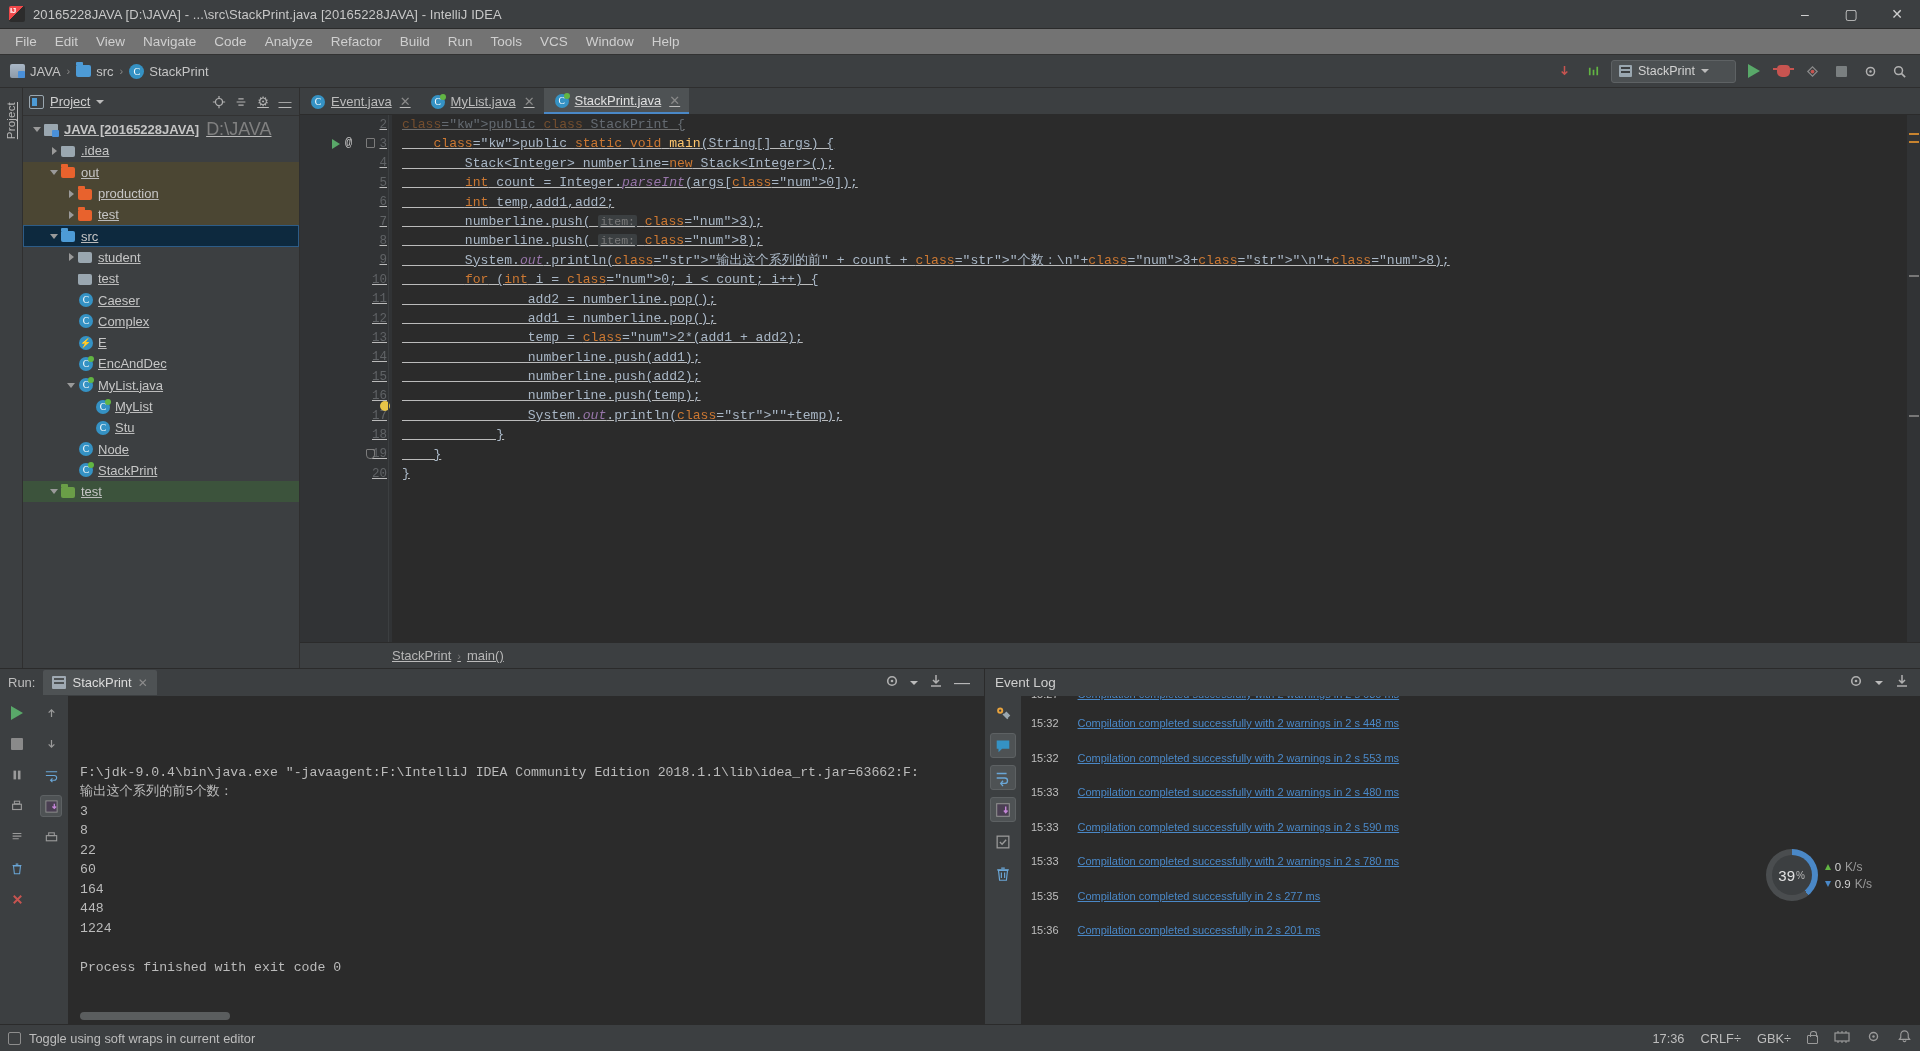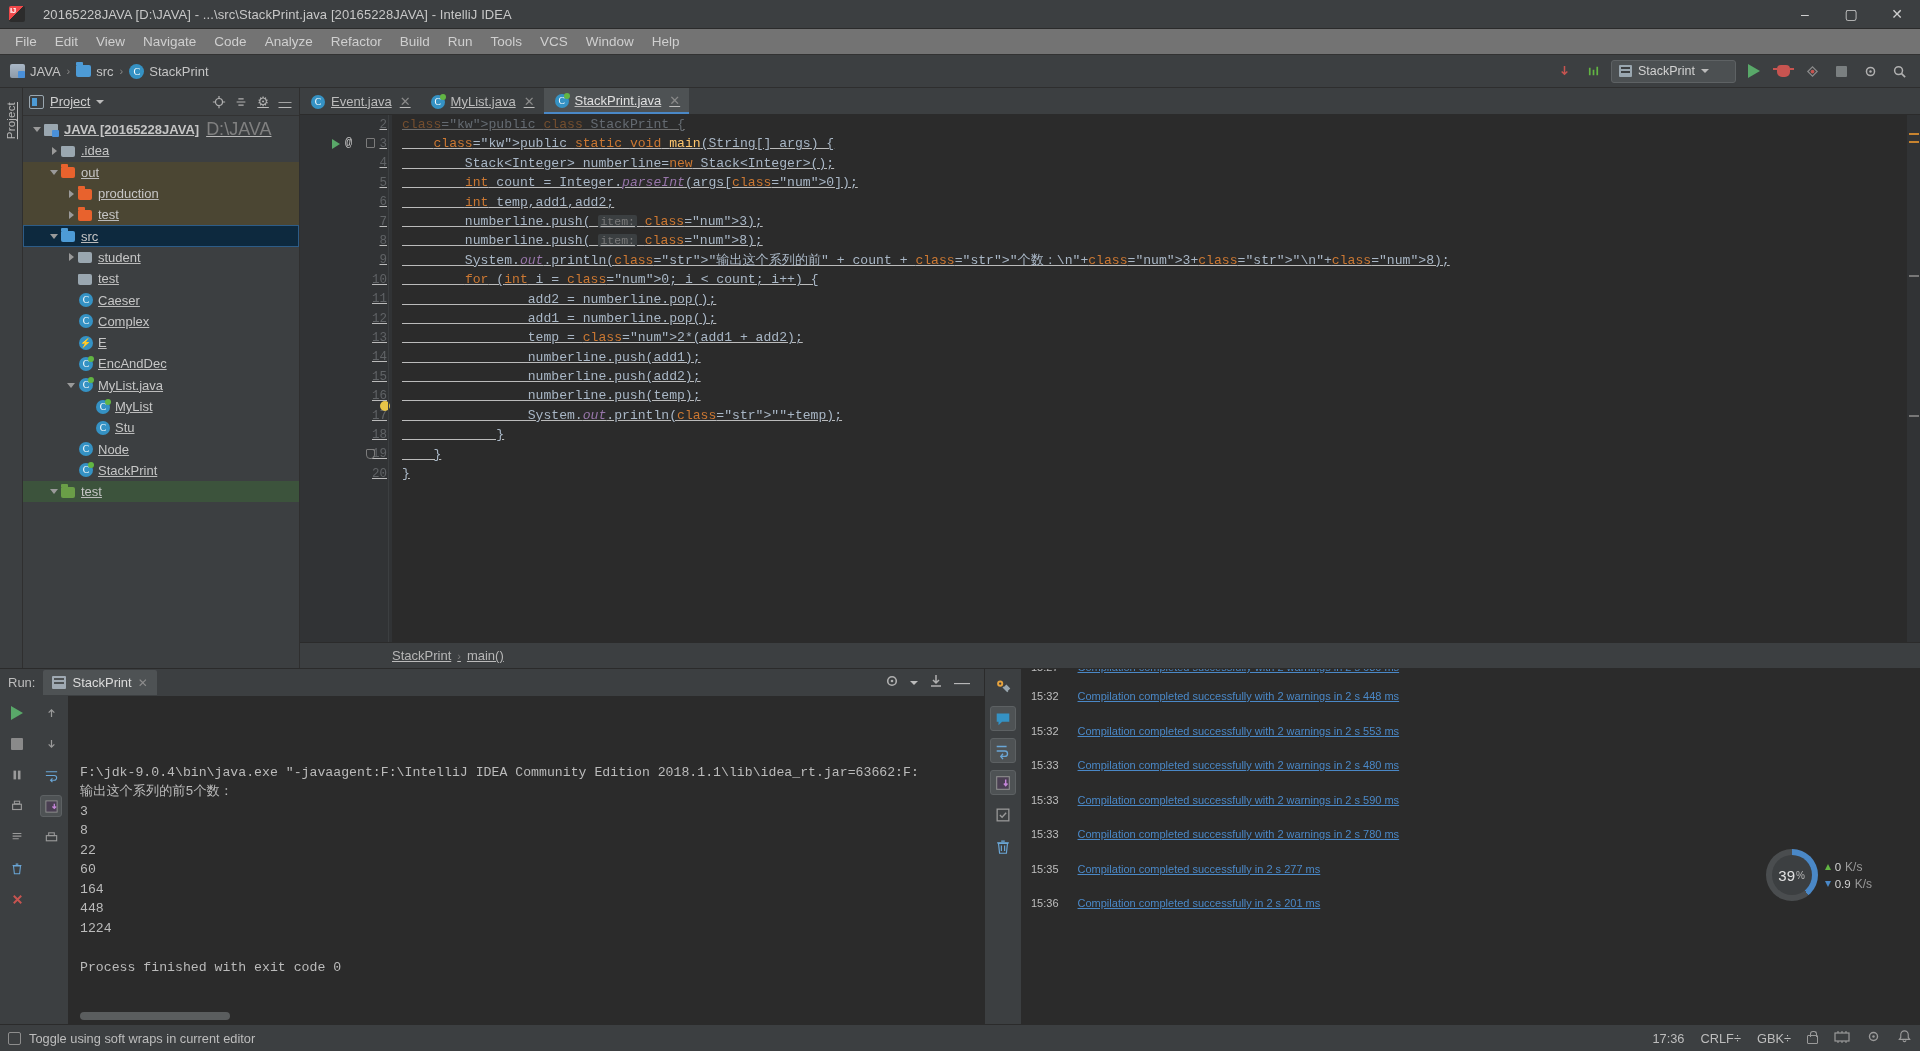--- a/index.html
+++ b/index.html
@@ -19,21 +19,21 @@
   }
   .tb-icon {
     width:16px; height:16px; margin-left:9px; margin-right:8px;
     background:linear-gradient(135deg,#f0484a 0%,#f0484a 45%,#2c2c2c 46%,#2c2c2c 100%);
     border-radius:2px; position:relative; flex:0 0 16px;
   }
   .tb-icon::after{
     content:"IJ"; position:absolute; left:1px; top:0px; font-size:8px; color:#fff;
     font-family:"Liberation Sans",sans-serif; font-weight:bold; letter-spacing:-0.5px;
   }
-  .tb-title { font-size:13px; color:#c8c8c8; letter-spacing:.1px;margin-left:10px; }
+  .tb-title { font-size:13px; color:#c8c8c8; letter-spacing:.1px; }
   .tb-spacer { flex:1; }
   .tb-btns { display:flex; height:29px; }
   .tb-btn {
     width:46px; height:29px; display:flex; align-items:center; justify-content:center;
     color:#cfcfcf; font-size:14px;
   }
   .glyph-min, .glyph-max, .glyph-close { display:block; }
 
   
   .menubar {
@@ -741,20 +741,37 @@
           </div>
         </div>
 
         <div class="console" id="console">
           <div class="hscroll"></div>
         <div class="cl">F:\jdk-9.0.4\bin\java.exe "-javaagent:F:\IntelliJ IDEA Community Edition 2018.1.1\lib\idea_rt.jar=63662:F:</div><div class="cl">输出这个系列的前5个数：</div><div class="cl">3</div><div class="cl">8</div><div class="cl">22</div><div class="cl">60</div><div class="cl">164</div><div class="cl">448</div><div class="cl">1224</div><div class="cl"></div><div class="cl">Process finished with exit code 0</div></div>
       </div>
     </div>
 
     <div class="eventlog">
+      <div class="el-header">
+        <span class="el-title">Event Log</span>
+        <span class="el-right">
+          <span>
+            <svg width="16" height="16" viewBox="0 0 16 16">
+                <circle cx="8" cy="8" r="4.3" stroke="#b0b0b0" stroke-width="1.6" fill="none"></circle>
+                <circle cx="8" cy="8" r="1.3" fill="#b0b0b0"></circle>
+              </svg>
+          </span>
+          <span class="caret-dn"></span>
+          <span>
+            <svg width="16" height="16" viewBox="0 0 16 16">
+                <path d="M8 2v8M5 7l3 3 3-3M3 13h10" stroke="#b0b0b0" stroke-width="1.5" fill="none"></path>
+              </svg>
+          </span>
+        </span>
+      </div>
       <div class="el-body">
         <div class="el-strip">
           <div class="el-ibtn">
             <svg width="19" height="19" viewBox="0 0 20 20">
                 <circle cx="6.5" cy="7" r="3.2" fill="#e8a33d"></circle>
                 <circle cx="6.5" cy="7" r="1.2" fill="#3c3f41"></circle>
                 <path d="M9.5 10.5l5 5M13 9l3 3-1.5 1.5-3-3z" stroke="#9aa7b0" stroke-width="1.6" fill="#9aa7b0"></path>
               </svg>
           </div>
           <div class="el-ibtn on">

